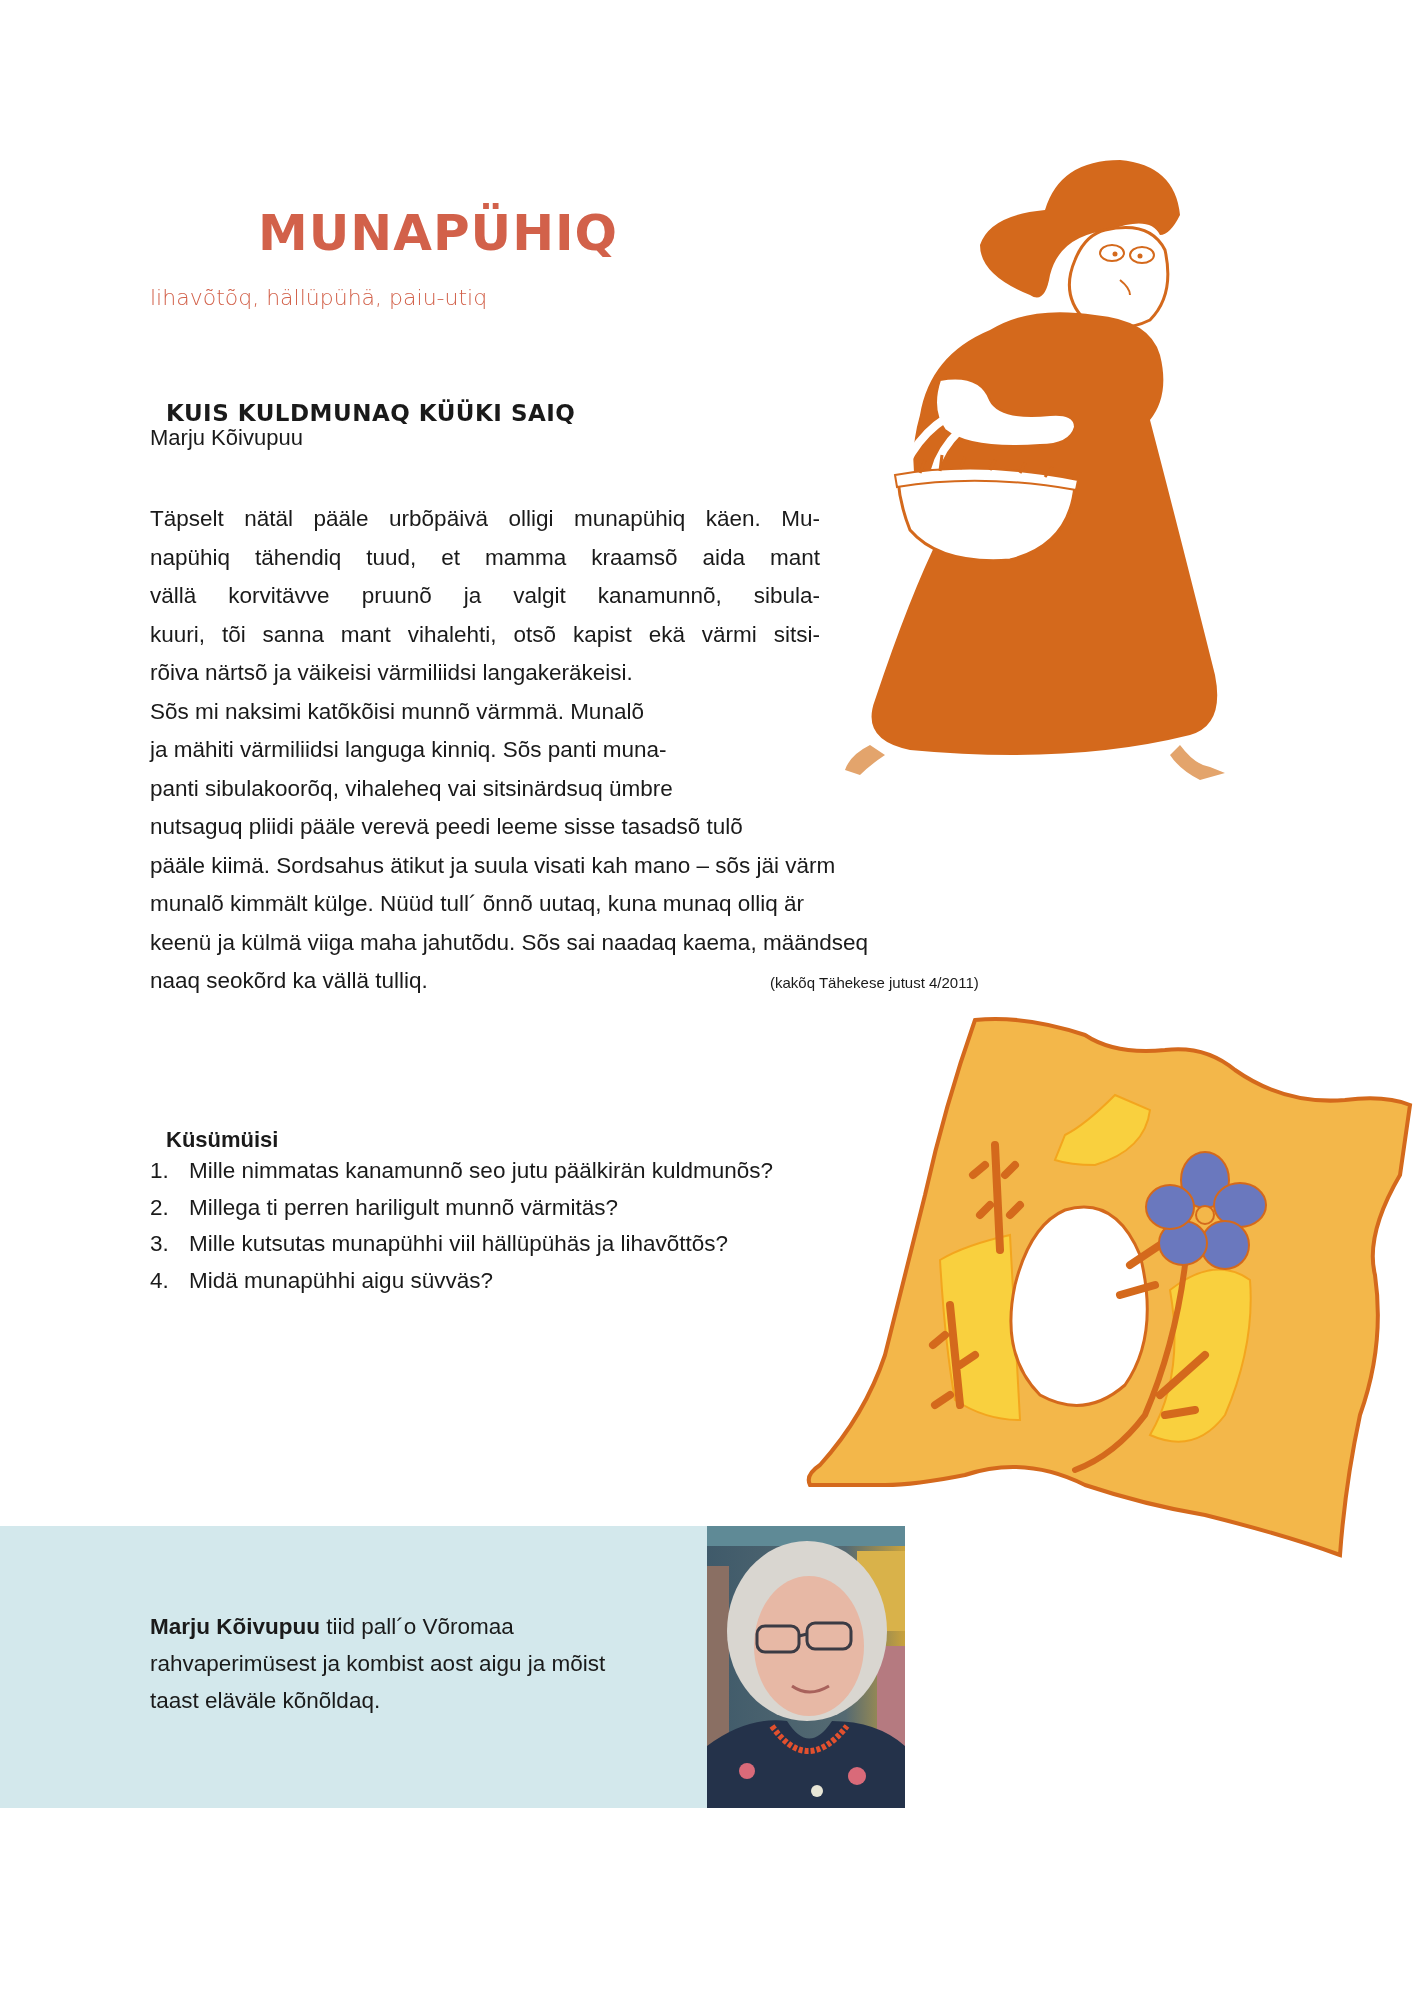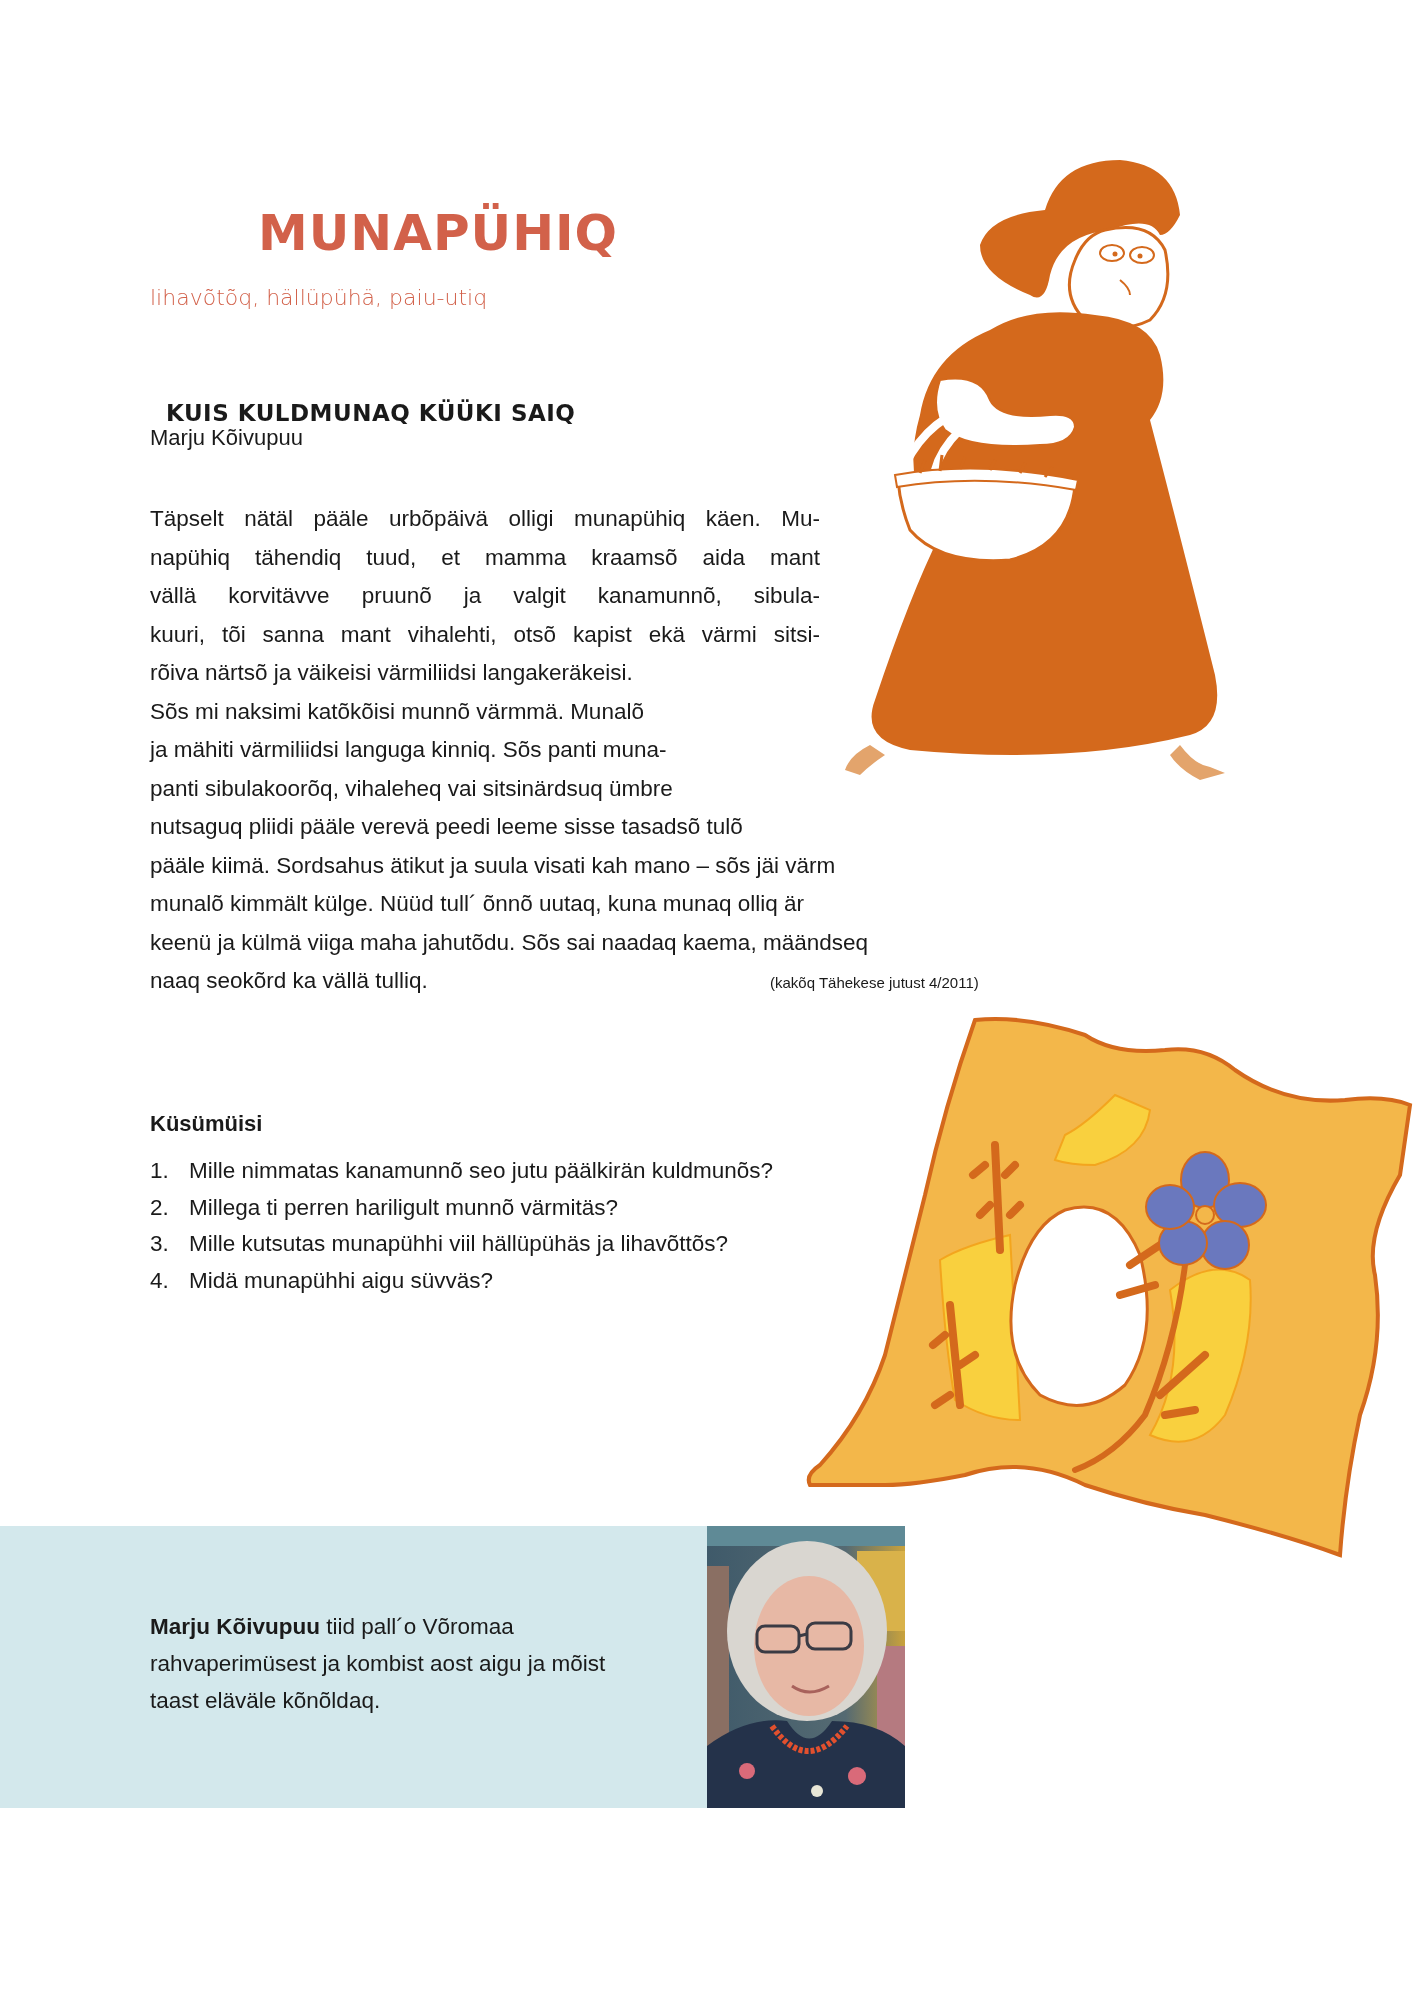--- a/index.html
+++ b/index.html
@@ -31,21 +31,21 @@
       font-family: "Liberation Sans", sans-serif; font-size: 22.5px;
       line-height: 38.5px; margin: 0;
     }
     #story-body .line { display: block; white-space: nowrap; }
     #story-body .line.justify { text-align: justify; text-align-last: justify; }
     #source {
       left: 764px; top: 968px; font-family: "Liberation Sans", sans-serif;
       font-size: 15px; line-height: 30px; margin-left: 6px;
     }
     #questions-heading {
-      left: 150px; top: 1109px; margin: 0; font-family: "Liberation Sans", sans-serif;
+      left: 150px; top: 1109px; margin: 16px; font-family: "Liberation Sans", sans-serif;
       font-weight: bold; font-size: 22px; line-height: 30px;
     }
     #questions {
       left: 150px; top: 1153px; margin: 0; padding: 0; list-style: none;
       font-family: "Liberation Sans", sans-serif; font-size: 22.5px; line-height: 36.5px;
     }
     #questions li { display: flex; white-space: nowrap; }
     #questions .num { width: 39px; display: inline-block; }
     #bio-box {
       left: 0; top: 1526px; width: 707px; height: 282px; background: #d3e8ec;

